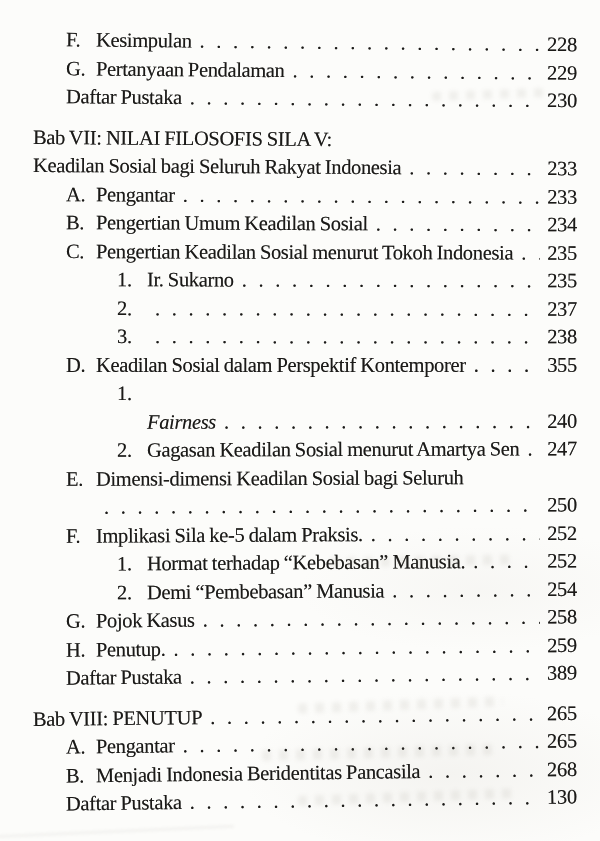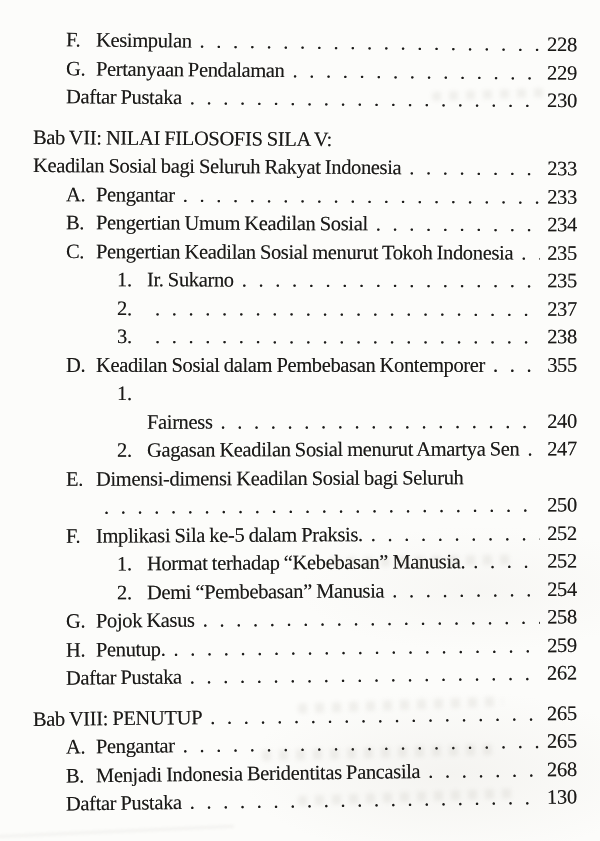--- a/index.html
+++ b/index.html
@@ -42,21 +42,21 @@
   .row.letter      { padding-left: 33px; }
   .row.letter-cont { padding-left: 63px; }
   .row.number      { padding-left: 84px; }
   .row.number-cont { padding-left: 114px; }
   .label {
     flex: none;
     display: inline-block;
     width: 30px;
   }
   .text { flex: none; }
-  .text.italic { }
+  .text.italic { font-style: italic; }
   .dots {
     flex: 1 1 0;
     min-width: 0;
     overflow: hidden;
     white-space: nowrap;
     margin-left: 8px;
     word-spacing: 6.5px;
     letter-spacing: 0;
   }
   .dots::after {
@@ -146,21 +146,21 @@
         <span class="dots"></span>
         <span class="page-num">237</span>
       </div>
       <div class="row number" style="--rot: 0.031deg;">
         <span class="label">3.</span>
         <span class="dots"></span>
         <span class="page-num">238</span>
       </div>
       <div class="row letter" style="--rot: -0.021deg;">
         <span class="label">D.</span>
-        <span class="text">Keadilan Sosial dalam Pembebasan Kontemporer</span>
+        <span class="text">Keadilan Sosial dalam Perspektif Kontemporer</span>
         <span class="dots"></span>
         <span class="page-num">355</span>
       </div>
       <div class="row number" style="--rot: -0.073deg;">
         <span class="label">1.</span>
       </div>
       <div class="row number-cont" style="--rot: -0.125deg;">
         <span class="text italic">Fairness</span>
         <span class="dots"></span>
         <span class="page-num">240</span>
@@ -205,21 +205,21 @@
       </div>
       <div class="row letter" style="--rot: -0.540deg;">
         <span class="label">H.</span>
         <span class="text">Penutup.</span>
         <span class="dots"></span>
         <span class="page-num">259</span>
       </div>
       <div class="row letter" style="--rot: -0.592deg;">
         <span class="text">Daftar Pustaka</span>
         <span class="dots"></span>
-        <span class="page-num">262</span>
+        <span class="page-num">389</span>
       </div>
       <div class="row chapter gap" style="--rot: -0.644deg;">
         <span class="text">Bab VIII: PENUTUP</span>
         <span class="dots"></span>
         <span class="page-num">265</span>
       </div>
       <div class="row letter" style="--rot: -0.696deg;">
         <span class="label">A.</span>
         <span class="text">Pengantar</span>
         <span class="dots"></span>

